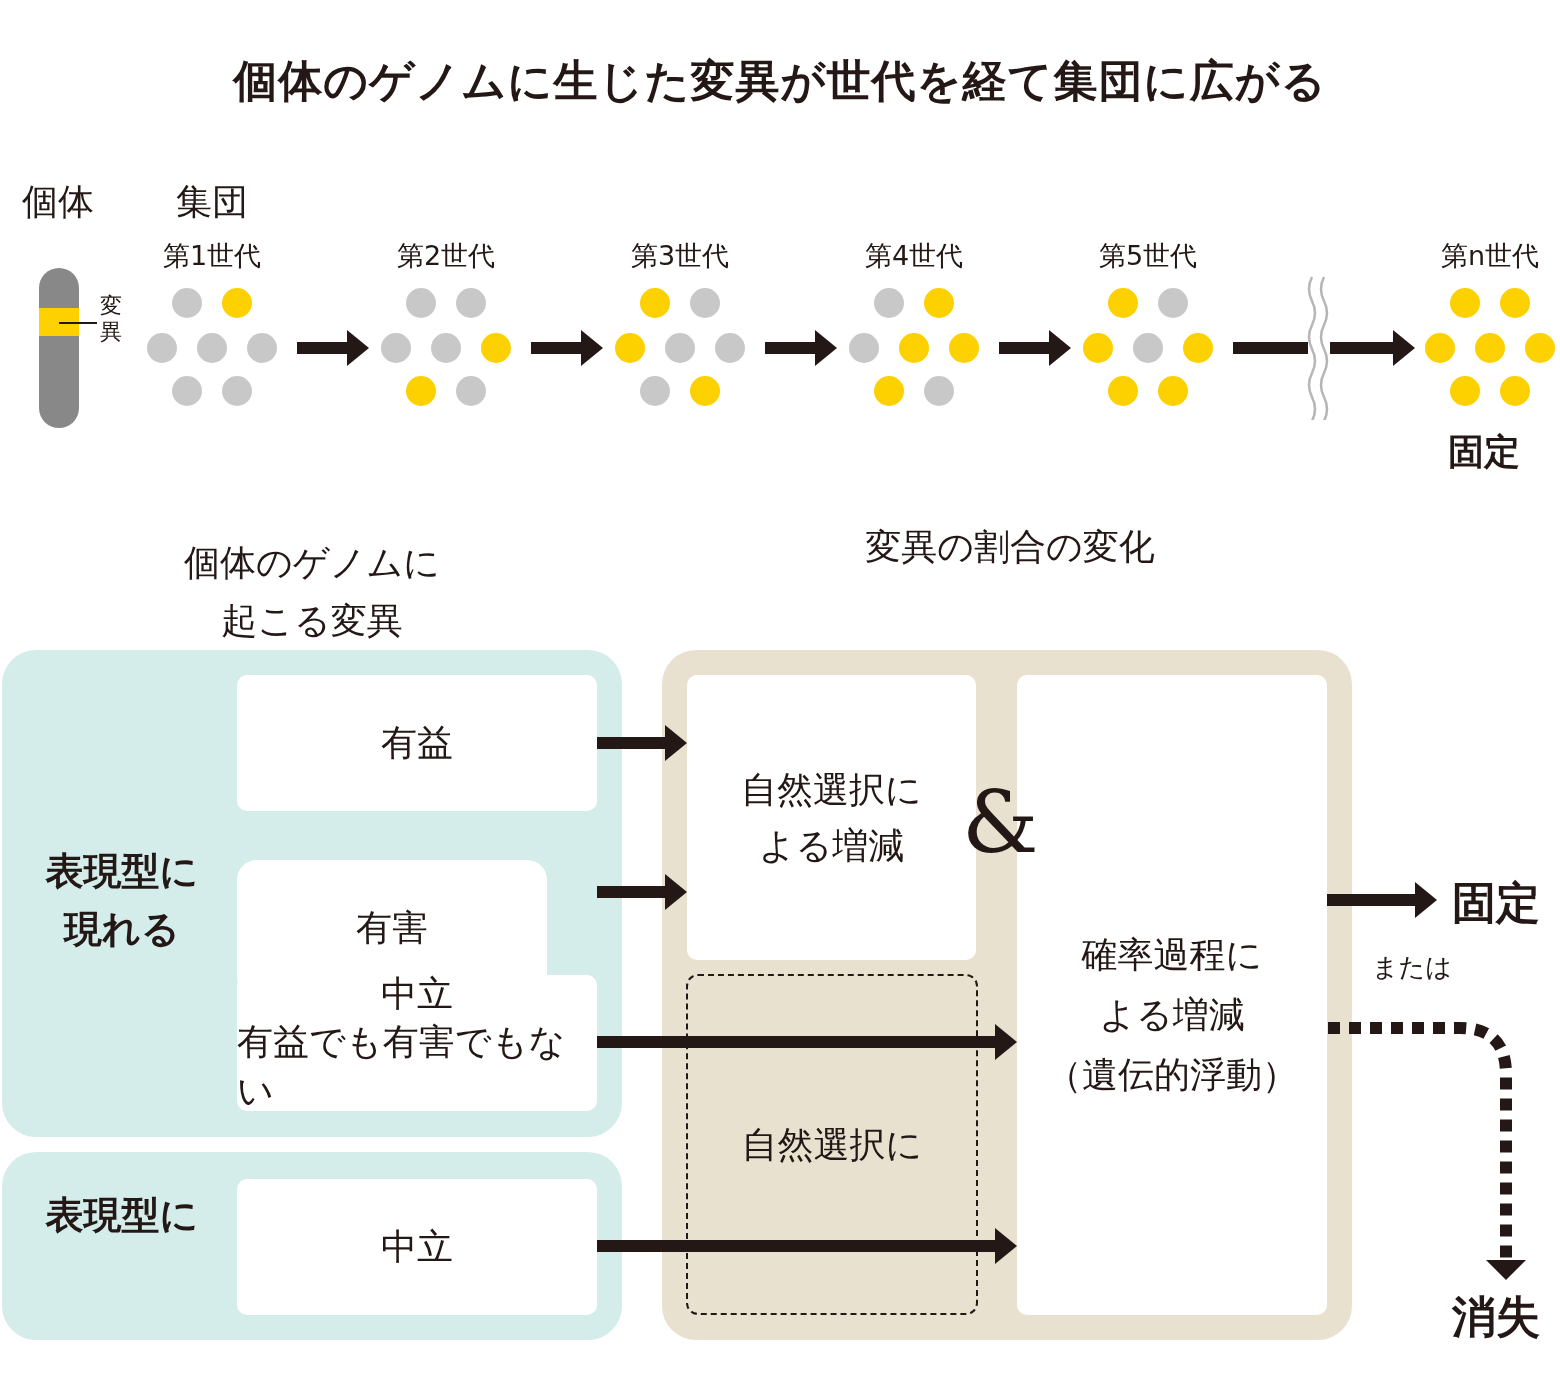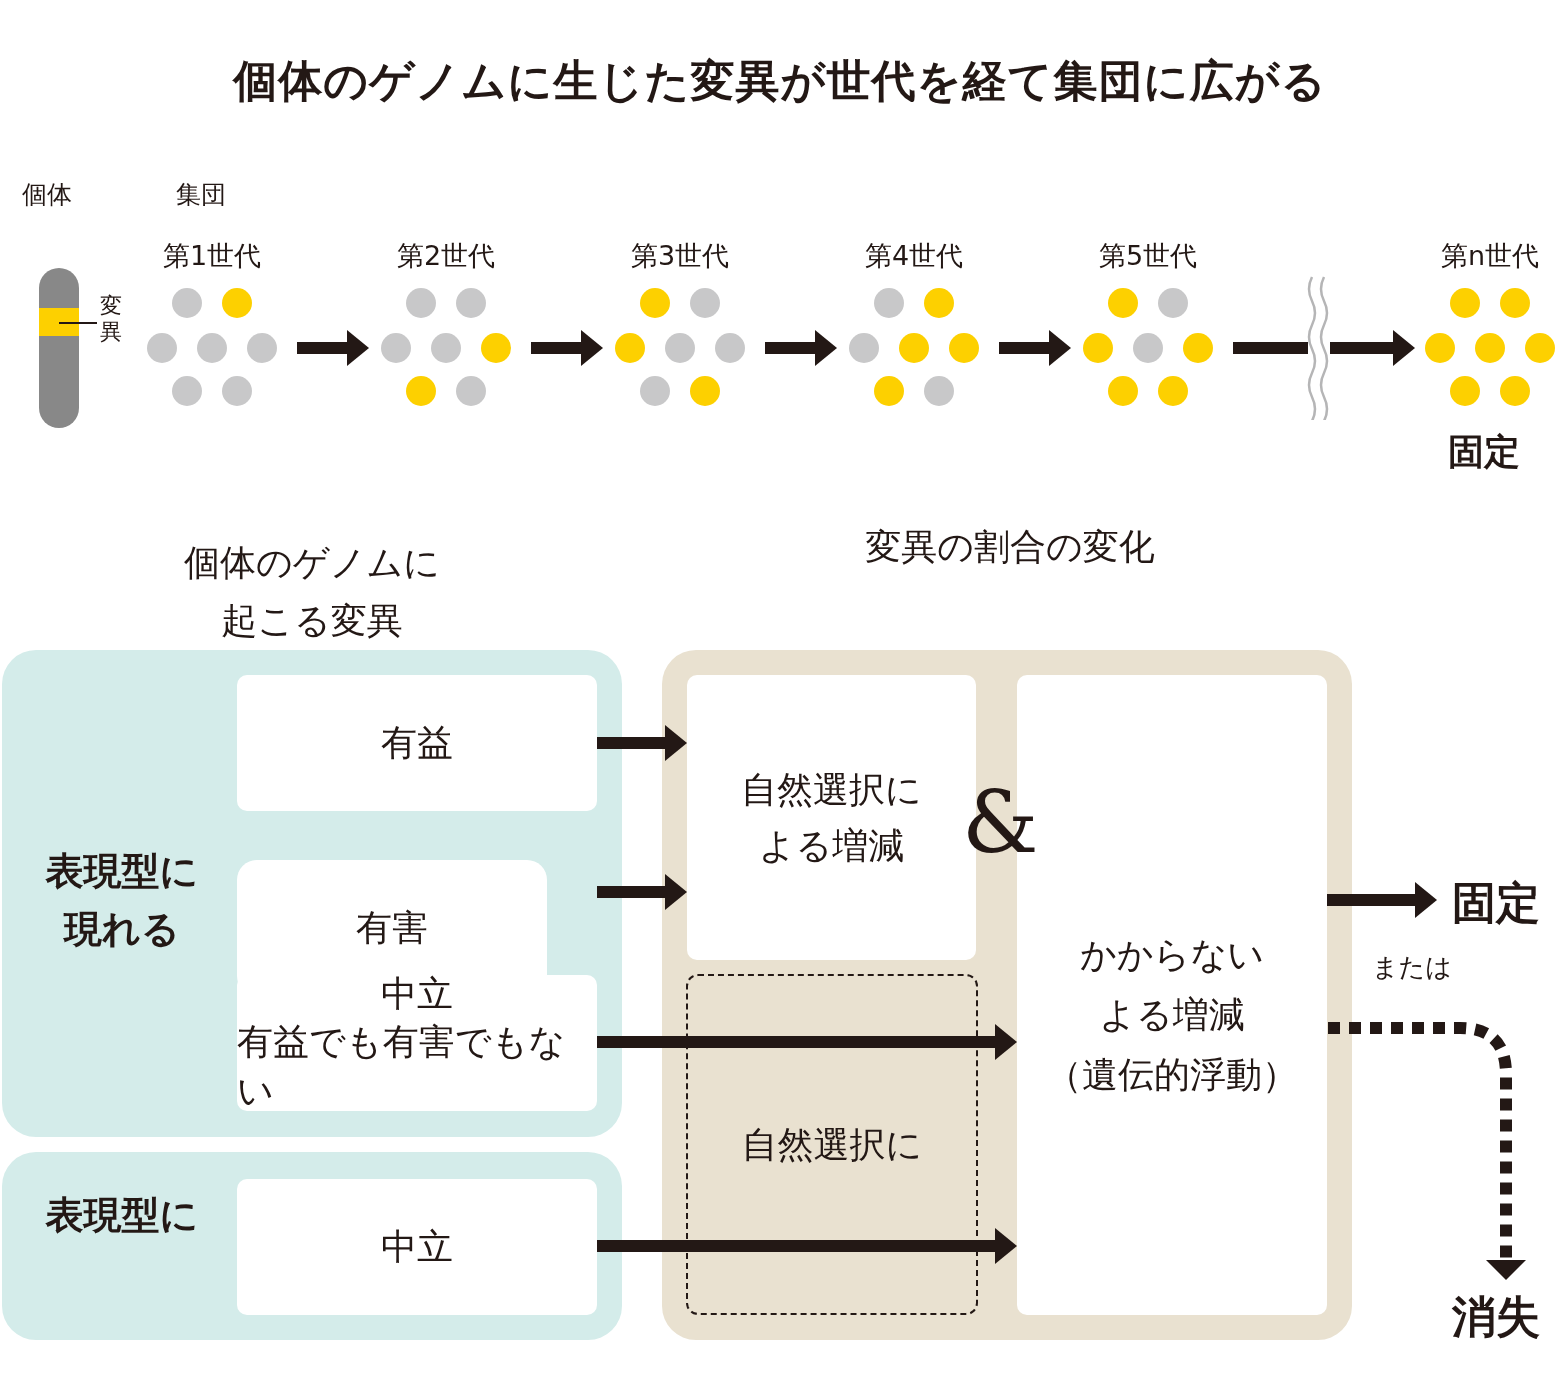--- a/index.html
+++ b/index.html
@@ -1,20 +1,20 @@
 <!DOCTYPE html>
 <html><head>
 <meta charset="utf-8">
 <style>
   html, body { margin:0; padding:0; background:#ffffff; }
   body { width:1560px; height:1400px; position:relative; overflow:hidden;
          font-family:"DejaVu Sans", sans-serif; color:#231815; }
   .abs { position:absolute; }
   .title { left:0; top:52px; width:1560px; text-align:center; font-size:44px; font-weight:bold; letter-spacing:1px; }
-  .lbl { font-size:25px; }
+  .lbl { font-size:36px; }
   .gen-label { font-size:27px; width:200px; text-align:center; }
   .fixed-small { font-size:36px; font-weight:bold; }
   .chrom { left:39px; top:268px; width:40px; height:160px; border-radius:20px; background:#888888; overflow:hidden; }
   .chrom-band { position:absolute; left:0; top:40px; width:40px; height:28px; background:#fdd000; }
   .mut-line { left:59px; top:322px; width:38px; height:2px; background:#231815; }
   .mut-label { left:100px; top:293px; font-size:22px; line-height:26px; width:26px; }
   .dot { position:absolute; width:30px; height:30px; border-radius:50%; }
   .arrow-h { position:absolute; height:12px; background:#231815; }
   .arrow-head { position:absolute; width:0; height:0; border-top:18px solid transparent; border-bottom:18px solid transparent; border-left:22px solid #231815; }
   .sect-head { font-size:36px; text-align:center; line-height:58px; }
@@ -146,21 +146,21 @@
 
 <div class="abs beige" style="left:662px;top:650px;width:690px;height:690px;"></div>
 <div class="abs wbox" style="left:687px;top:675px;width:289px;height:285px;">
   <div class="box-text">自然選択に</div>
   <div class="box-text">よる増減</div>
 </div>
 <div class="abs dashed" style="left:686px;top:974px;width:292px;height:341px;display:flex;flex-direction:column;align-items:center;justify-content:center;">
   <div class="box-text">自然選択に</div>
 </div>
 <div class="abs wbox" style="left:1017px;top:675px;width:310px;height:640px;padding-top:40px;box-sizing:border-box;">
-  <div class="box-text" style="line-height:60px;">かからない</div>
+  <div class="box-text" style="line-height:60px;">確率過程に</div>
   <div class="box-text" style="line-height:60px;">よる増減</div>
   <div class="box-text" style="line-height:60px;text-align:center;">（遺伝的浮動）</div>
 </div>
 <div class="abs amp" style="left:962px;top:772px;">&amp;</div>
 
 <div class="arrow-h" style="left:597px;top:737px;width:68px;"></div>
 <div class="arrow-head" style="left:665px;top:725px;"></div>
 <div class="arrow-h" style="left:597px;top:886px;width:68px;"></div>
 <div class="arrow-head" style="left:665px;top:874px;"></div>
 <div class="arrow-h" style="left:597px;top:1036px;width:398px;"></div>

